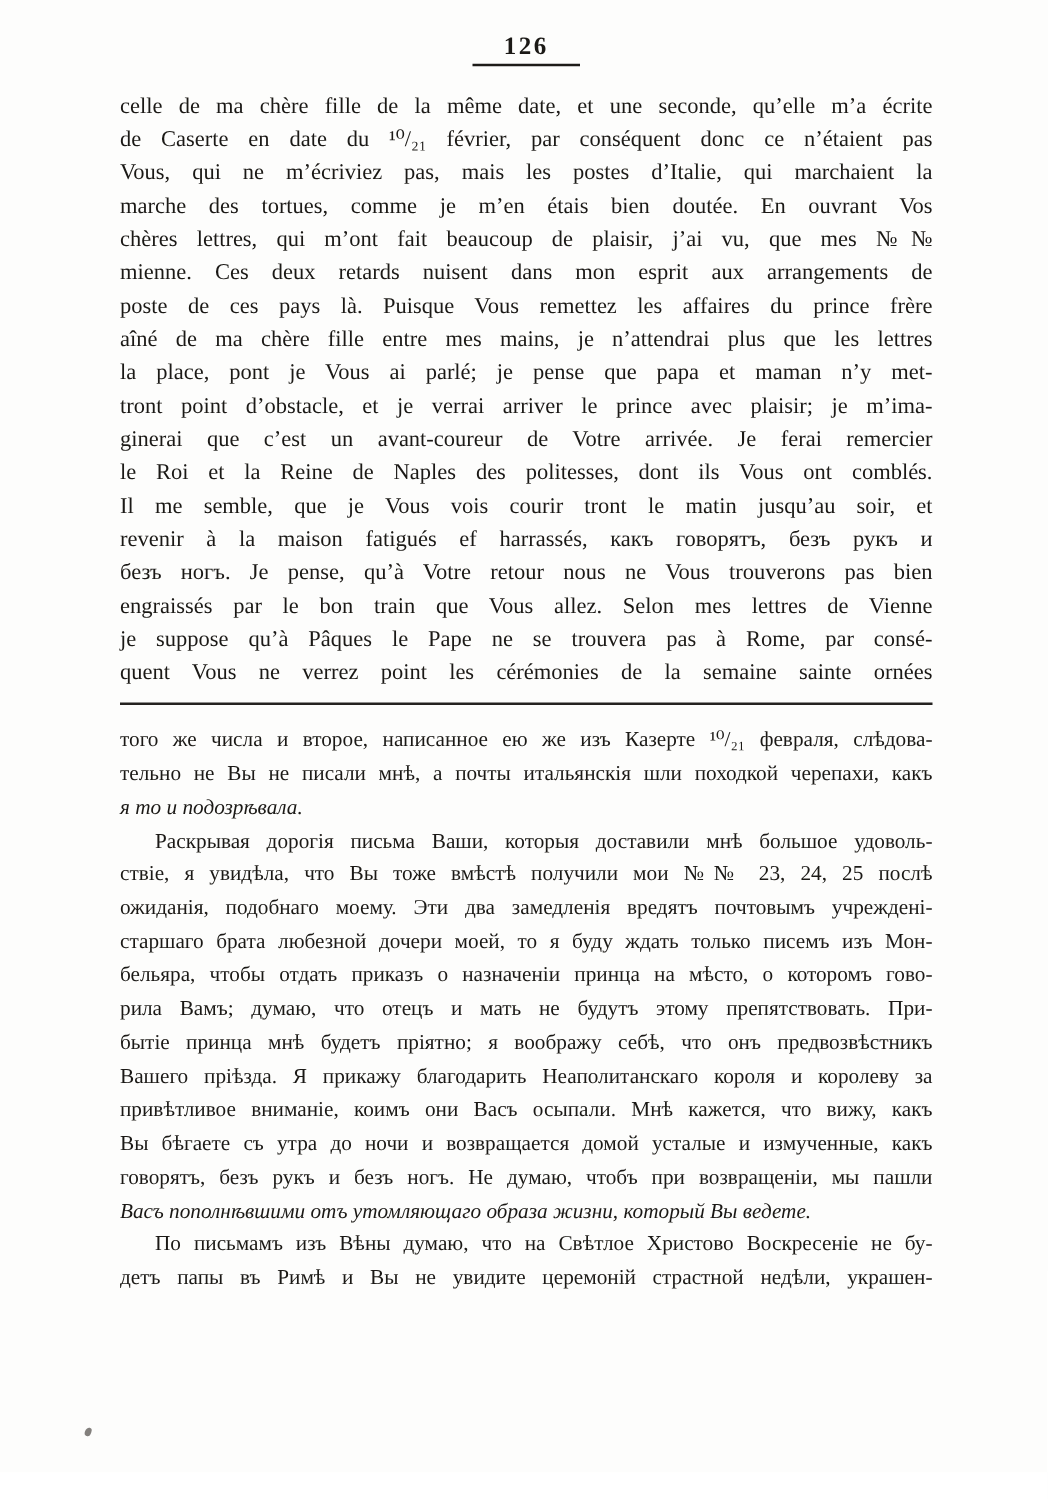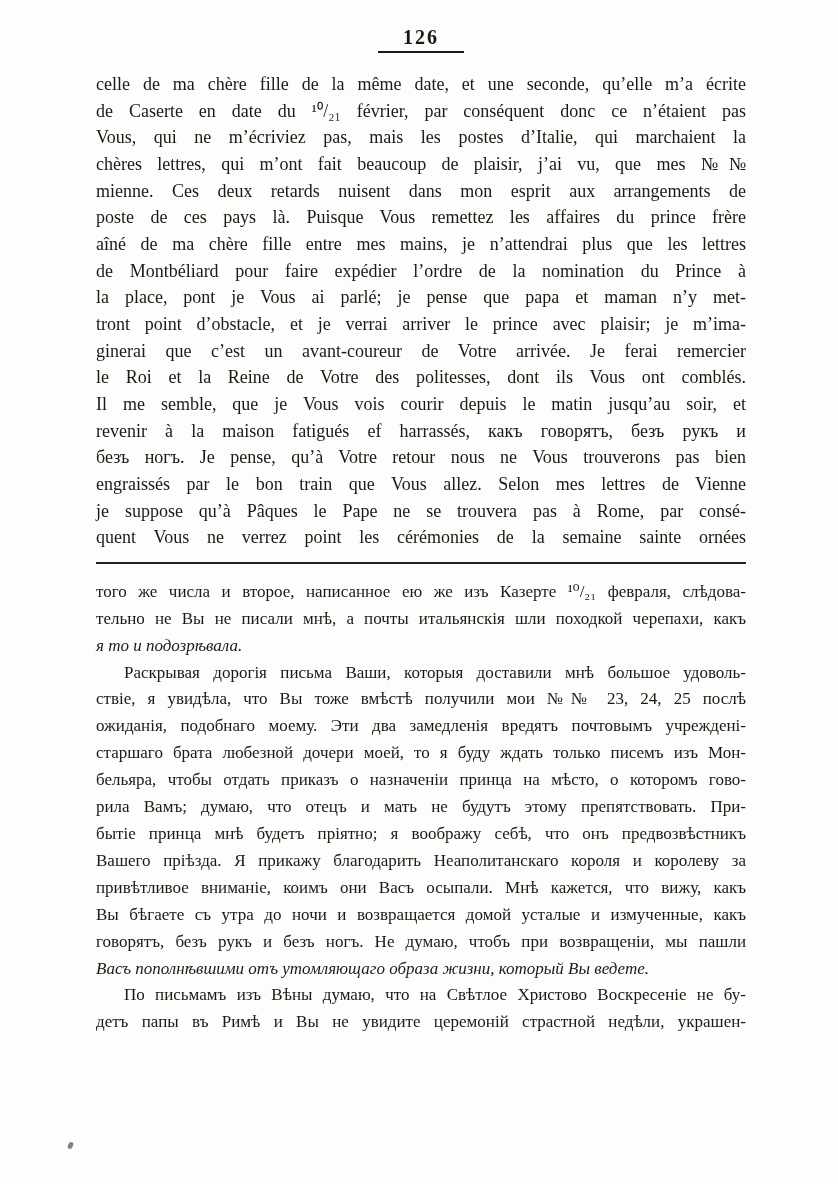--- a/index.html
+++ b/index.html
@@ -34,21 +34,20 @@
     line-height: 24px;
   }
   .page-number-rule {
     width: 86px;
     height: 2px;
     background: #1d1b18;
     margin: 2px auto 0 auto;
   }
   .french-section {
     margin-top: 18px;
-    font-family: Liberation Serif, serif;
   }
   .line {
     text-align: justify;
     text-align-last: justify;
   }
   .line.short {
     text-align-last: left;
     font-style: italic;
   }
   .fr {
@@ -91,30 +90,30 @@
 
     <div class="page-header">
       <div class="page-number">126</div>
       <div class="page-number-rule"></div>
     </div>
 
     <div class="french-section" lang="fr">
       <div class="line fr">celle de ma chère fille de la même date, et une seconde, qu’elle m’a écrite</div>
       <div class="line fr">de Caserte en date du ¹⁰/₂₁ février, par conséquent donc ce n’étaient pas</div>
       <div class="line fr">Vous, qui ne m’écriviez pas, mais les postes d’Italie, qui marchaient la</div>
+      <div class="line fr">marche des tortues, comme je m’en étais bien doutée. En ouvrant Vos</div>
       <div class="line fr">chères lettres, qui m’ont fait beaucoup de plaisir, j’ai vu, que mes №№</div>
       <div class="line fr">mienne. Ces deux retards nuisent dans mon esprit aux arrangements de</div>
       <div class="line fr">poste de ces pays là. Puisque Vous remettez les affaires du prince frère</div>
       <div class="line fr">aîné de ma chère fille entre mes mains, je n’attendrai plus que les lettres</div>
-      <div class="line fr">de Montbéliard pour faire expédier l’ordre de la nomination du Prince à</div>
       <div class="line fr">la place, pont je Vous ai parlé; je pense que papa et maman n’y met-</div>
       <div class="line fr">tront point d’obstacle, et je verrai arriver le prince avec plaisir; je m’ima-</div>
       <div class="line fr">ginerai que c’est un avant-coureur de Votre arrivée. Je ferai remercier</div>
-      <div class="line fr">le Roi et la Reine de Votre des politesses, dont ils Vous ont comblés.</div>
-      <div class="line fr">Il me semble, que je Vous vois courir depuis le matin jusqu’au soir, et</div>
+      <div class="line fr">le Roi et la Reine de Naples des politesses, dont ils Vous ont comblés.</div>
+      <div class="line fr">Il me semble, que je Vous vois courir tront le matin jusqu’au soir, et</div>
       <div class="line fr">revenir à la maison fatigués ef harrassés, какъ говорятъ, безъ рукъ и</div>
       <div class="line fr">безъ ногъ. Je pense, qu’à Votre retour nous ne Vous trouverons pas bien</div>
       <div class="line fr">engraissés par le bon train que Vous allez. Selon mes lettres de Vienne</div>
       <div class="line fr">je suppose qu’à Pâques le Pape ne se trouvera pas à Rome, par consé-</div>
       <div class="line fr">quent Vous ne verrez point les cérémonies de la semaine sainte ornées</div>
     </div>
 
     <hr class="section-divider">
 
     <div class="russian-section" lang="ru">

